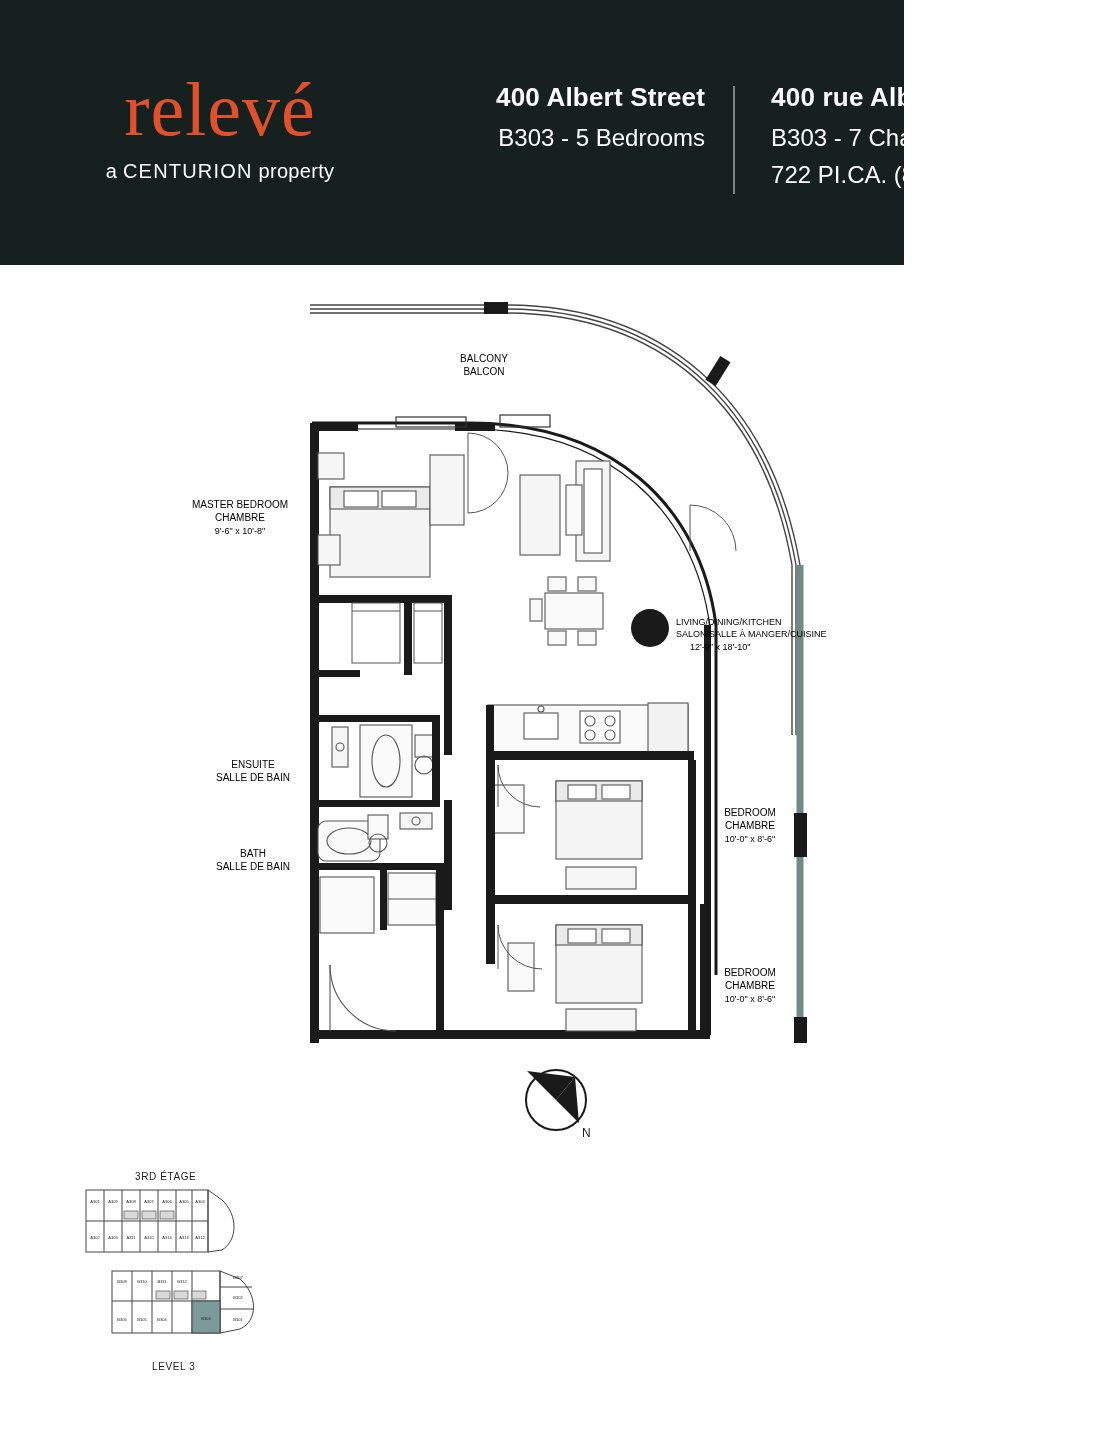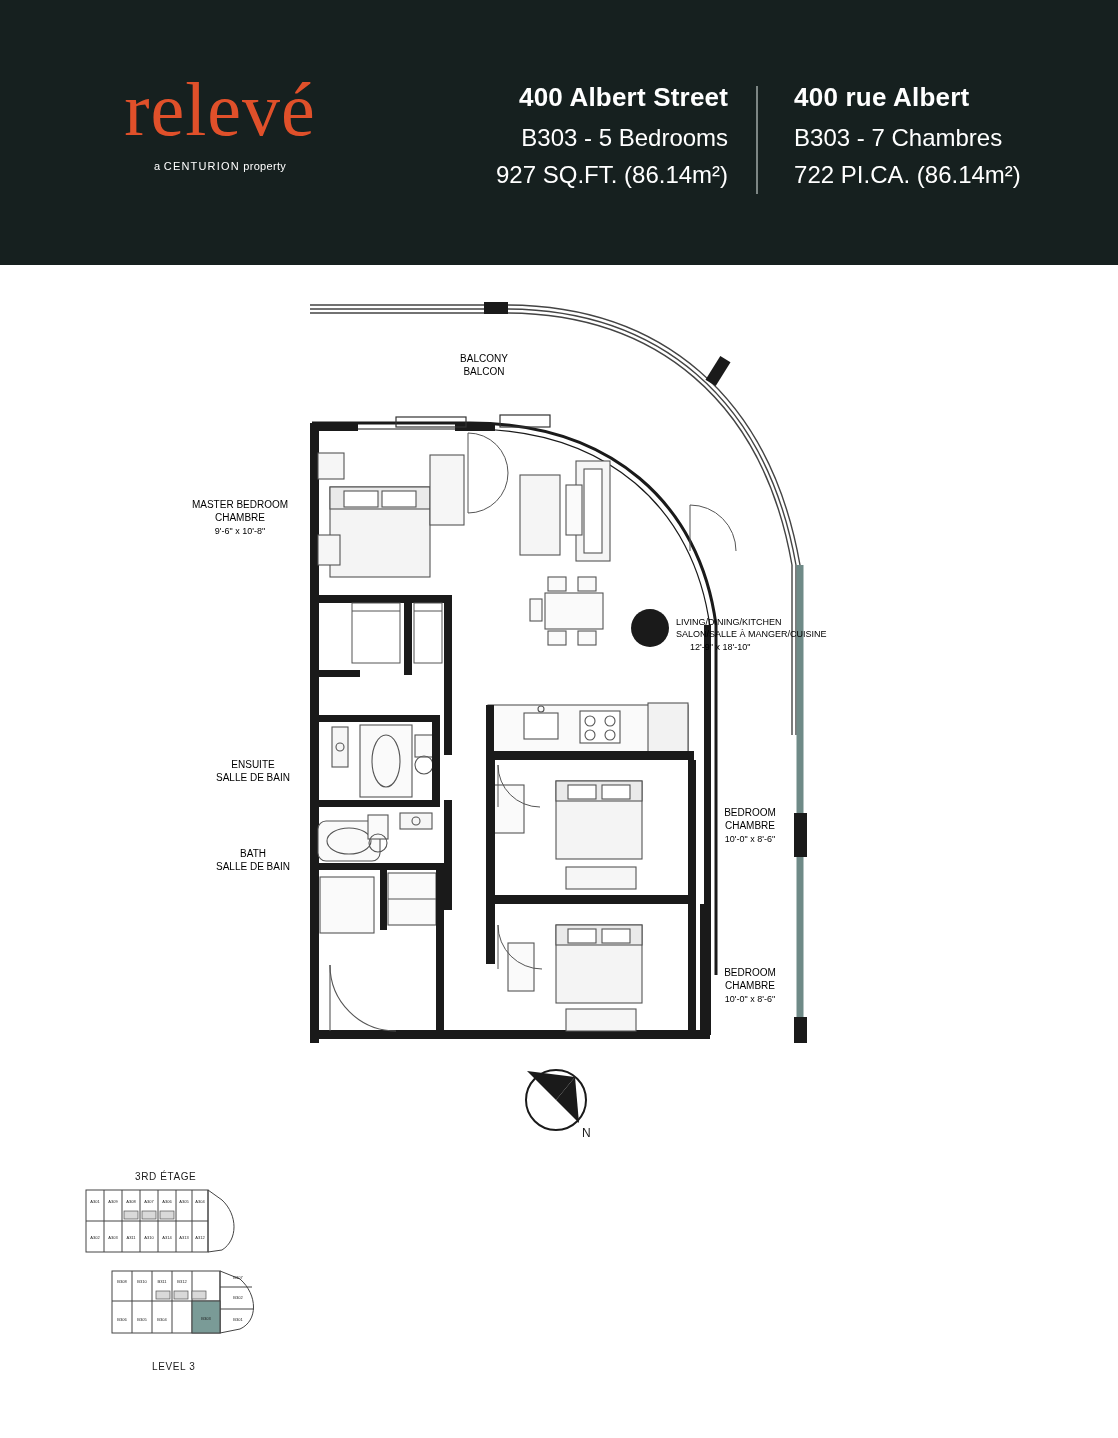--- a/index.html
+++ b/index.html
@@ -13,21 +13,21 @@
     font-family: "Liberation Sans", sans-serif;
     color: #1a1a1a;
     position: relative;
     overflow: hidden;
   }
 
   
   .header {
     position: absolute;
     left: 0; top: 0;
-    width: 1118px;
+    width: 904px;
     height: 265px;
     background: #16201f;
     color: #ffffff;
   }
   .logo-block {
     position: absolute;
     left: 70px;
     top: 70px;
     width: 300px;
     text-align: center;
@@ -35,21 +35,21 @@
   .logo-word {
     font-family: "Liberation Serif", serif;
     font-size: 76px;
     line-height: 78px;
     color: #e0502a;
     letter-spacing: 1px;
     font-weight: 400;
   }
   .logo-sub {
     margin-top: 12px;
-    font-size: 11px;
+    font-size: 20px;
     letter-spacing: 0.3px;
     color: #ffffff;
   }
   .logo-sub .cap {
     letter-spacing: 1.2px;
   }
 
   .titles {
     position: absolute;
     left: 470px;
@@ -123,21 +123,20 @@
 
   <div class="logo-block">
     <div class="logo-word">relevé</div>
     <div class="logo-sub"><span>a </span><span class="cap">CENTURION</span><span> property</span></div>
   </div>
 
   <div class="titles">
     <div class="title-col left">
       <div class="t-main">400 Albert Street</div>
       <div class="t-sub">B303 - 5 Bedrooms</div>
-      <div class="t-sub2">927 SQ.FT. (86.14m²)</div>
     </div>
     <div class="divider"></div>
     <div class="title-col right">
       <div class="t-main">400 rue Albert</div>
       <div class="t-sub">B303 - 7 Chambres</div>
       <div class="t-sub2">722 PI.CA. (86.14m²)</div>
     </div>
   </div>
 </div>
 

